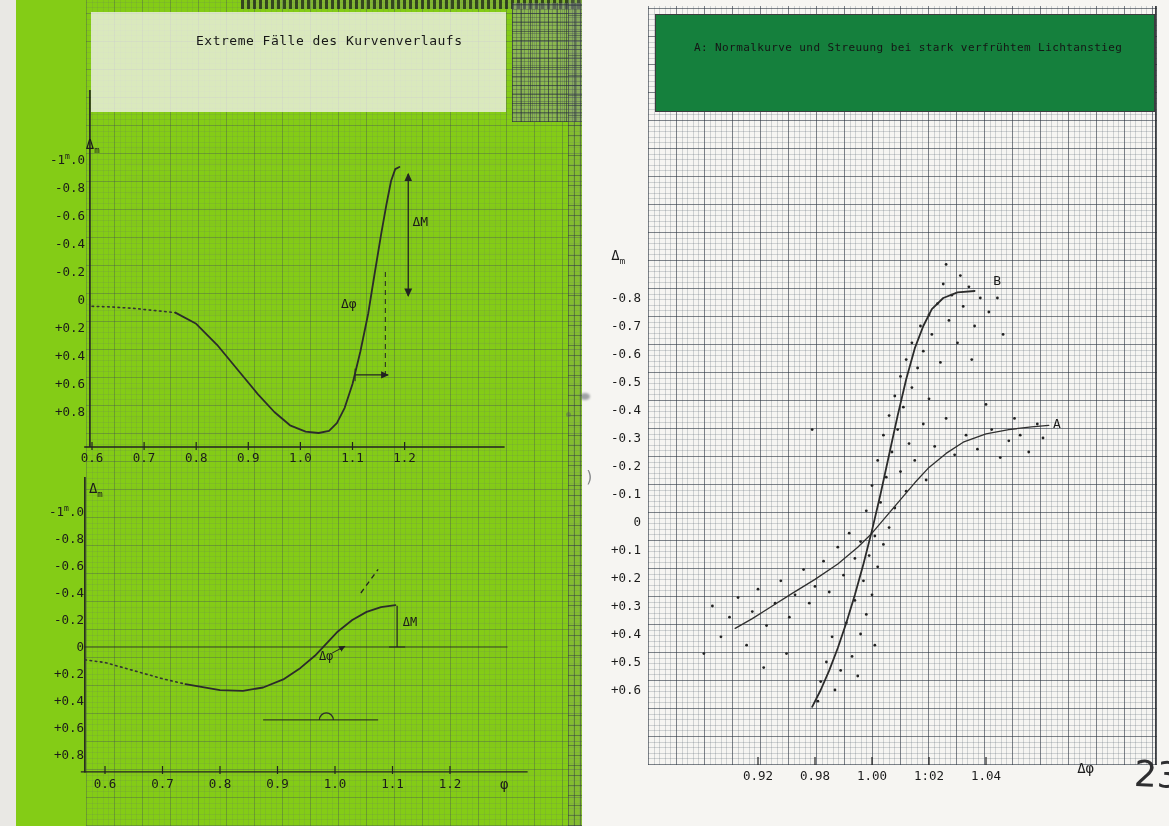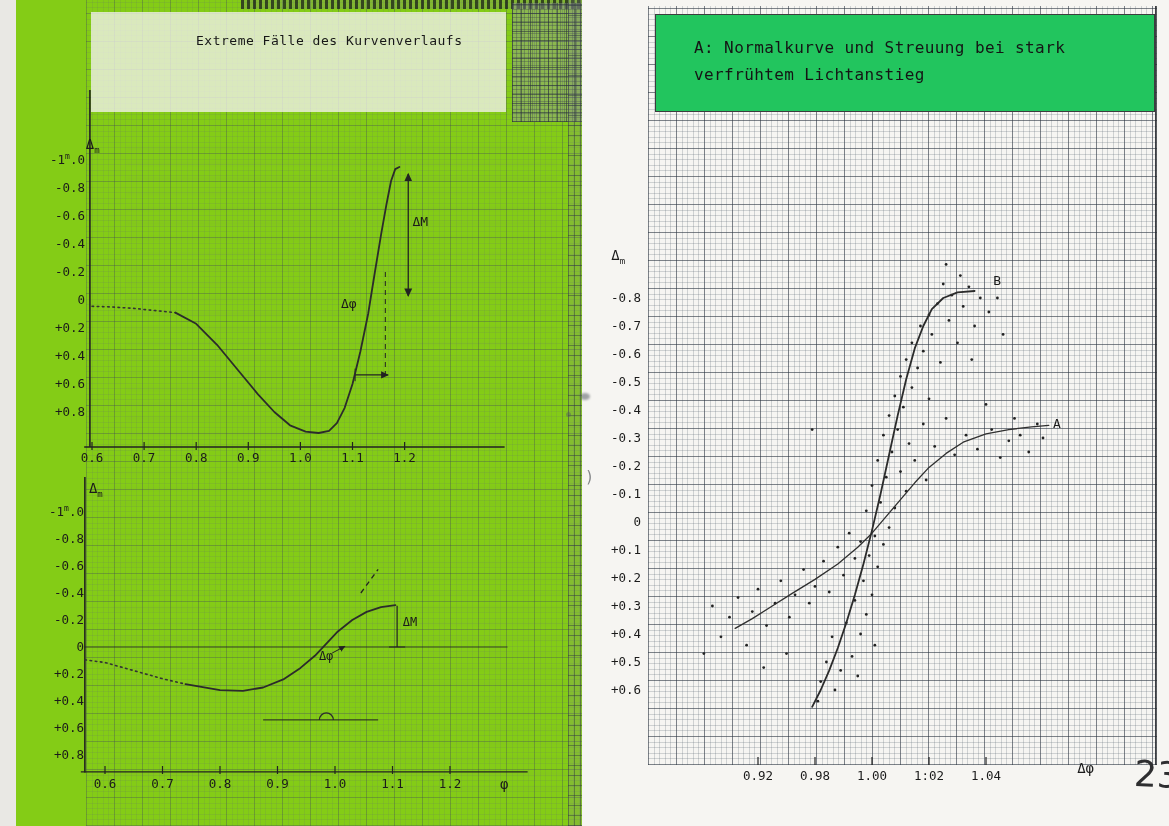--- a/index.html
+++ b/index.html
@@ -51,22 +51,22 @@
     left:648px;top:6px;width:507px;height:759px;
     border-right:2px solid rgba(38,40,46,.75);
     background-image:
       repeating-linear-gradient(0deg, rgba(42,50,62,.50) 0 1px, transparent 1px 28px),
       repeating-linear-gradient(90deg, rgba(42,50,62,.50) 0 1px, transparent 1px 28px),
       repeating-linear-gradient(0deg, rgba(95,105,118,.26) 0 1px, transparent 1px 5.6px),
       repeating-linear-gradient(90deg, rgba(95,105,118,.26) 0 1px, transparent 1px 5.6px);
   }
   .legend-box{
     left:655px;top:14px;width:500px;height:98px;box-sizing:border-box;
-    background:#22c55e;border:1px solid #3c3c3e;
-    padding:19px 0 0 38px;font-size:16px;letter-spacing:.4px;line-height:27px;color:#151515;
+    background:#15803d;border:1px solid #3c3c3e;
+    padding:19px 0 0 38px;font-size:11px;letter-spacing:.4px;line-height:27px;color:#151515;
   }
   .page-number{
     left:1134px;top:754px;font-family:"DejaVu Sans","Liberation Sans",sans-serif;
     font-size:36px;color:#2e2e30;transform:rotate(3deg);
   }
   
   #plot-overlay{left:0;top:0;width:1169px;height:826px;pointer-events:none;}
   #plot-overlay text{font-family:"DejaVu Sans Mono","Liberation Mono",monospace;fill:#1b1b1b;}
   .curve-solid{fill:none;stroke:#2b2b2b;stroke-width:1.8;stroke-linecap:round;stroke-linejoin:round;}
   .curve-thin{fill:none;stroke:#2f2f2f;stroke-width:1.3;stroke-linecap:round;stroke-linejoin:round;}

